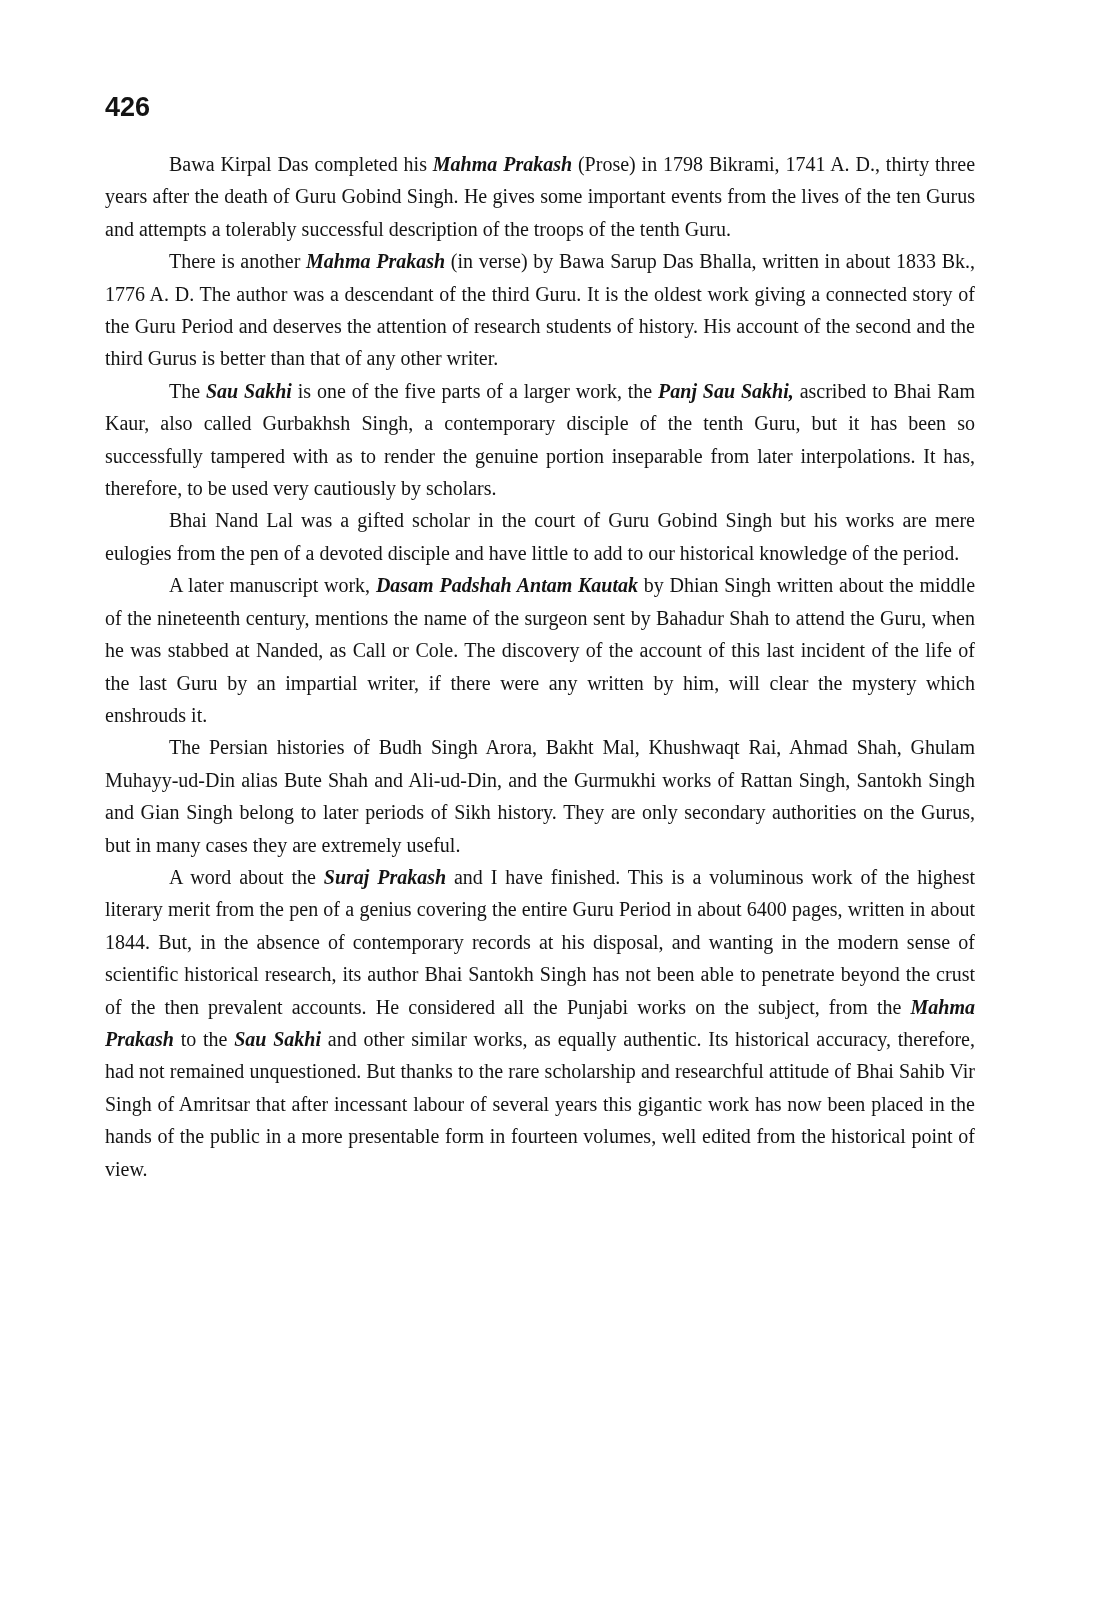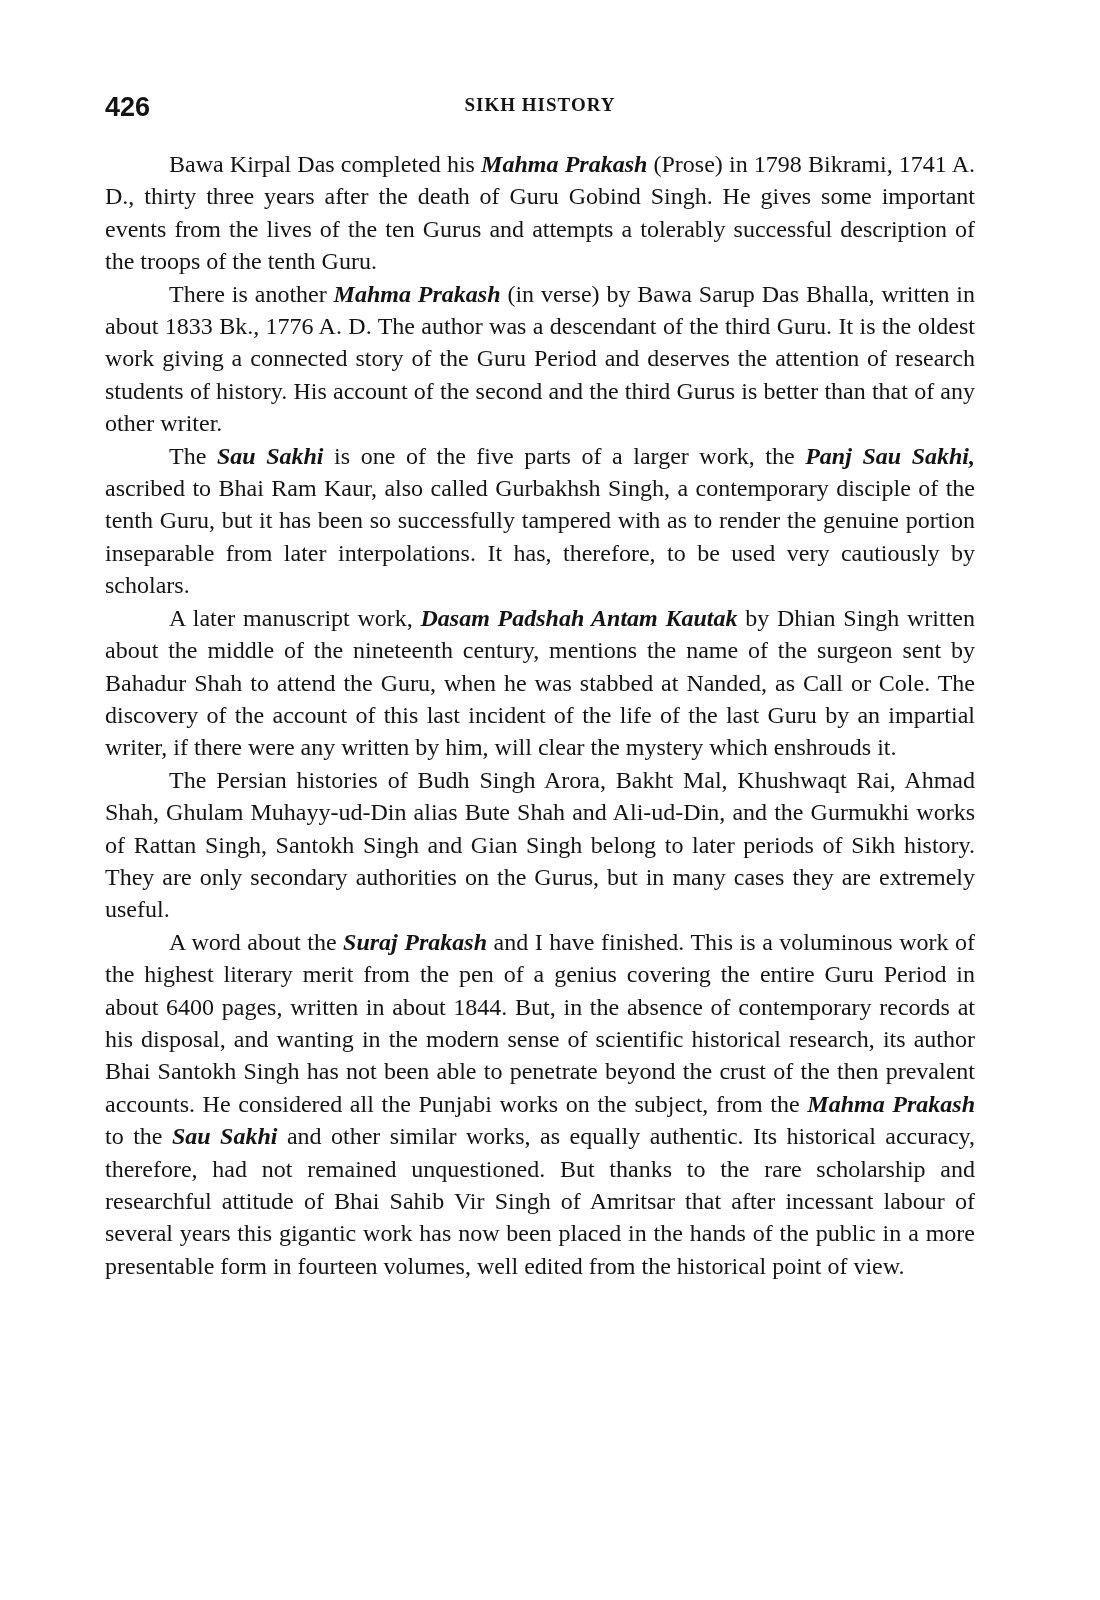--- a/index.html
+++ b/index.html
@@ -5,33 +5,33 @@
   html, body { margin: 0; padding: 0; background: #ffffff; }
   body { width: 1100px; height: 1600px; position: relative; overflow: hidden; }
   .page {
     position: absolute; left: 105px; top: 0; width: 870px;
     font-family: "Liberation Serif", "DejaVu Serif", serif;
     color: #141414;
   }
   .header { position: absolute; top: 92px; left: 0; width: 870px; height: 30px; }
   .page-num { position: absolute; left: 0; top: 0; font-family: "Liberation Sans", sans-serif; font-weight: bold; font-size: 27px; }
   .running-title { position: absolute; left: 0; width: 100%; text-align: center; top: 2px; font-weight: bold; font-size: 19px; letter-spacing: 1px; }
-  .body { position: absolute; top: 148px; left: 0; width: 870px; font-size: 24px; line-height: 32.4px; text-align: justify; }
+  .body { position: absolute; top: 148px; left: 0; width: 870px; font-size: 20px; line-height: 32.4px; text-align: justify; }
   .body p { margin: 0; text-indent: 64px; text-align-last: left; }
   .body em { font-style: italic; font-weight: bold; }
 </style>
 </head>
 <body>
 
 <div class="page">
   <div class="header">
     <span class="page-num">426</span>
-    <span class="running-title">SIKH HISTORY</span>
   </div>
   <div class="body">
     <p><span>Bawa Kirpal Das completed his </span><em>Mahma Prakash</em><span> (Prose) in 1798 Bikrami, 1741 A. D., thirty three years after the death of Guru Gobind Singh. He gives some important events from the lives of the ten Gurus and attempts a tolerably successful description of the troops of the tenth Guru.</span></p>
     <p><span>There is another </span><em>Mahma Prakash</em><span> (in verse) by Bawa Sarup Das Bhalla, written in about 1833 Bk., 1776 A. D. The author was a descendant of the third Guru. It is the oldest work giving a connected story of the Guru Period and deserves the attention of research students of history. His account of the second and the third Gurus is better than that of any other writer.</span></p>
     <p><span>The </span><em>Sau Sakhi</em><span> is one of the five parts of a larger work, the </span><em>Panj Sau Sakhi,</em><span> ascribed to Bhai Ram Kaur, also called Gurbakhsh Singh, a contemporary disciple of the tenth Guru, but it has been so successfully tampered with as to render the genuine portion inseparable from later interpolations. It has, therefore, to be used very cautiously by scholars.</span></p>
+    <p><span>Bhai Nand Lal was a gifted scholar in the court of Guru Gobind Singh but his works are mere eulogies from the pen of a devoted disciple and have little to add to our historical knowledge of the period.</span></p>
     <p><span>A later manuscript work, </span><em>Dasam Padshah Antam Kautak</em><span> by Dhian Singh written about the middle of the nineteenth century, mentions the name of the surgeon sent by Bahadur Shah to attend the Guru, when he was stabbed at Nanded, as Call or Cole. The discovery of the account of this last incident of the life of the last Guru by an impartial writer, if there were any written by him, will clear the mystery which enshrouds it.</span></p>
     <p><span>The Persian histories of Budh Singh Arora, Bakht Mal, Khushwaqt Rai, Ahmad Shah, Ghulam Muhayy-ud-Din alias Bute Shah and Ali-ud-Din, and the Gurmukhi works of Rattan Singh, Santokh Singh and Gian Singh belong to later periods of Sikh history. They are only secondary authorities on the Gurus, but in many cases they are extremely useful.</span></p>
     <p><span>A word about the </span><em>Suraj Prakash</em><span> and I have finished. This is a voluminous work of the highest literary merit from the pen of a genius covering the entire Guru Period in about 6400 pages, written in about 1844. But, in the absence of contemporary records at his disposal, and wanting in the modern sense of scientific historical research, its author Bhai Santokh Singh has not been able to penetrate beyond the crust of the then prevalent accounts. He considered all the Punjabi works on the subject, from the </span><em>Mahma Prakash</em><span> to the </span><em>Sau Sakhi</em><span> and other similar works, as equally authentic. Its historical accuracy, therefore, had not remained unquestioned. But thanks to the rare scholarship and researchful attitude of Bhai Sahib Vir Singh of Amritsar that after incessant labour of several years this gigantic work has now been placed in the hands of the public in a more presentable form in fourteen volumes, well edited from the historical point of view.</span></p>
   </div>
 </div>
 
 </body></html>

